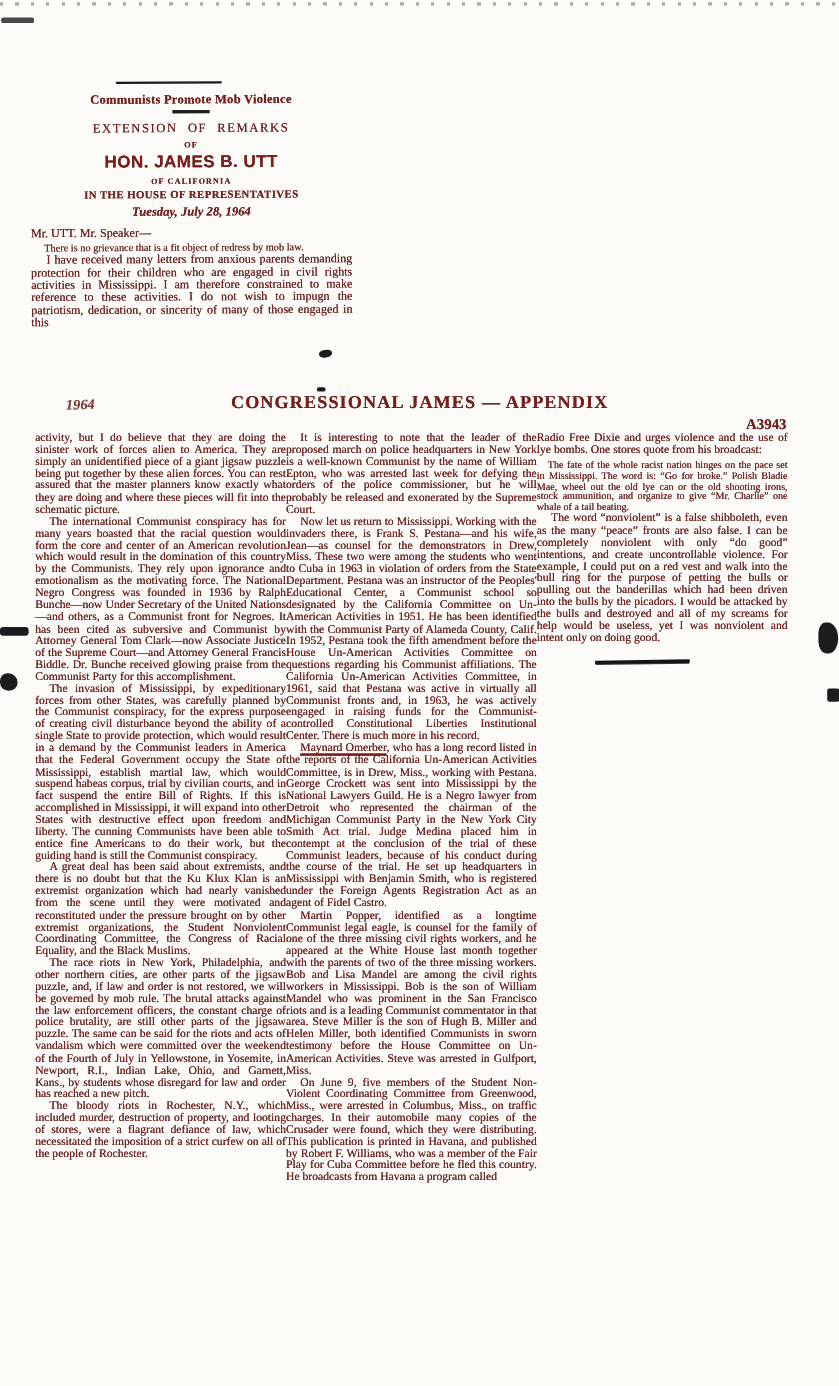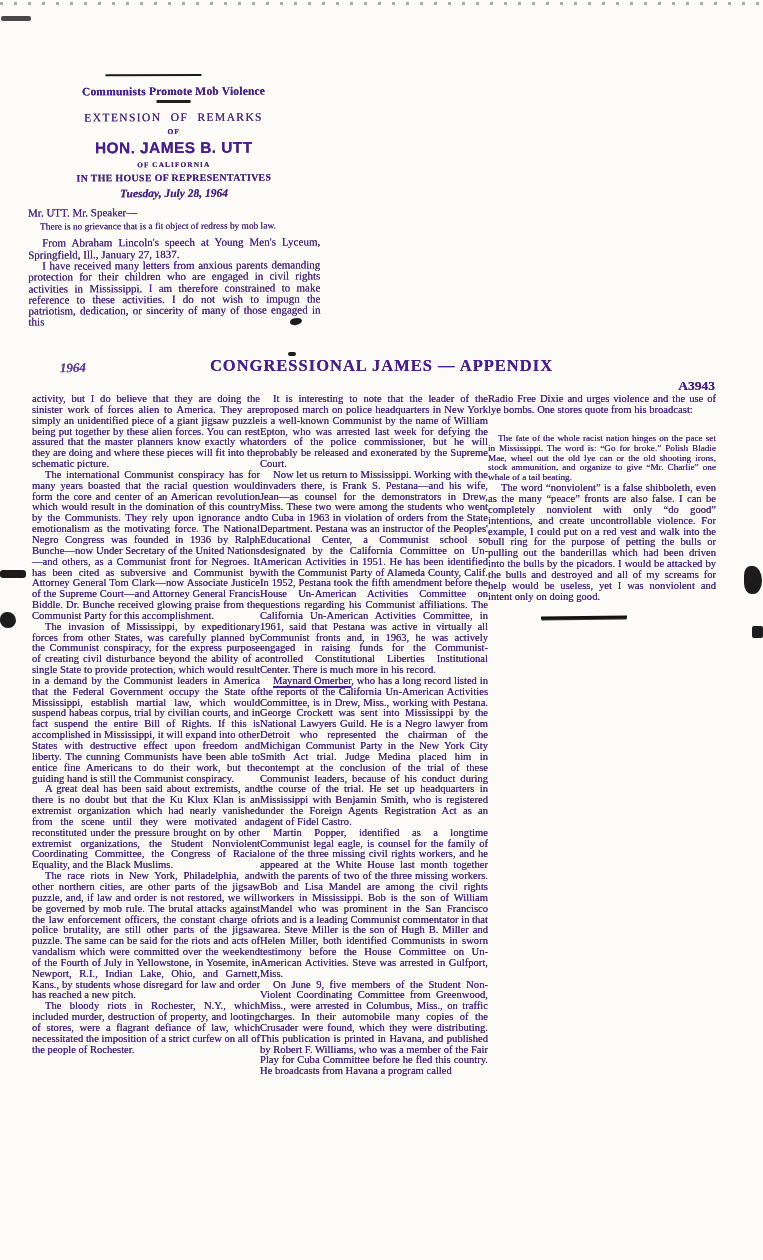--- a/index.html
+++ b/index.html
@@ -2,21 +2,21 @@
 <html><head>
 <meta charset="utf-8">
 <style>
   html,body{margin:0;padding:0;}
   .page{
     position:relative;
     width:763px;height:1260px;
     background:#fcfbf8;
     overflow:hidden;
     font-family:"Liberation Serif", serif;
-    color:#4c1d95;
+    color:#7f1d1d;
   }
   .ink{ text-shadow:0 0 0.55px rgba(25,25,25,.85); }
 
   
   .top-dots{
     position:absolute;top:2px;left:0;width:763px;height:3px;
     background:repeating-linear-gradient(90deg,#8f8f8f 0 3px,transparent 3px 14px);
     opacity:.75;
   }
   .smudge{position:absolute;background:#1c1c1c;border-radius:45% 55% 50% 50%;}
@@ -58,21 +58,21 @@
     display:flex;
   }
   .col{width:228px;}
   .col p{
     font-size:10.6px;line-height:10.85px;margin:0;
     text-align:justify;text-indent:13px;
   }
   .col p.noindent{text-indent:0;}
   .col p.small-quote{
     font-size:9.2px;line-height:9.9px;text-indent:10px;
-    margin-top:18px;
+    margin-top:2px;
   }
   .lead-underline{
     text-decoration:underline;
     text-decoration-thickness:1.5px;
     text-underline-offset:1.5px;
   }
   .end-rule{
     width:86px;height:3px;background:#141414;
     margin:13px 0 0 53px;transform:rotate(-0.8deg);
     box-shadow:0 1.5px 0 -0.5px #3a3a3a;
@@ -91,21 +91,20 @@
     <div class="rubric">Communists Promote Mob Violence</div>
     <div class="rubric-underline"></div>
     <div class="extension">EXTENSION OF REMARKS</div>
     <div class="of-line">OF</div>
     <div class="hon-name">HON. JAMES B. UTT</div>
     <div class="state-line">OF CALIFORNIA</div>
     <div class="chamber-line">IN THE HOUSE OF REPRESENTATIVES</div>
     <div class="date-line">Tuesday, July 28, 1964</div>
     <div class="salutation">Mr. UTT.  Mr. Speaker—</div>
     <p class="epigraph">There is no grievance that is a fit object of redress by mob law.</p>
-    <p class="body-par first">From Abraham Lincoln's speech at Young Men's Lyceum, Springfield, Ill., January 27, 1837.</p>
     <p class="body-par">I have received many letters from anxious parents demanding protection for their children who are engaged in civil rights activities in Mississippi. I am therefore constrained to make reference to these activities. I do not wish to impugn the patriotism, dedication, or sincerity of many of those engaged in this</p>
   </div>
 
   <div class="smudge" style="left:290px;top:318px;width:12px;height:7px;transform:rotate(-12deg);"></div>
   <div class="smudge" style="left:288px;top:352px;width:8px;height:4px;border-radius:2px;"></div>
 
   <div class="masthead ink">
     <div class="mh-year">1964</div>
     <div class="mh-title">CONGRESSIONAL JAMES — APPENDIX</div>
     <div class="mh-page">A3943</div>

